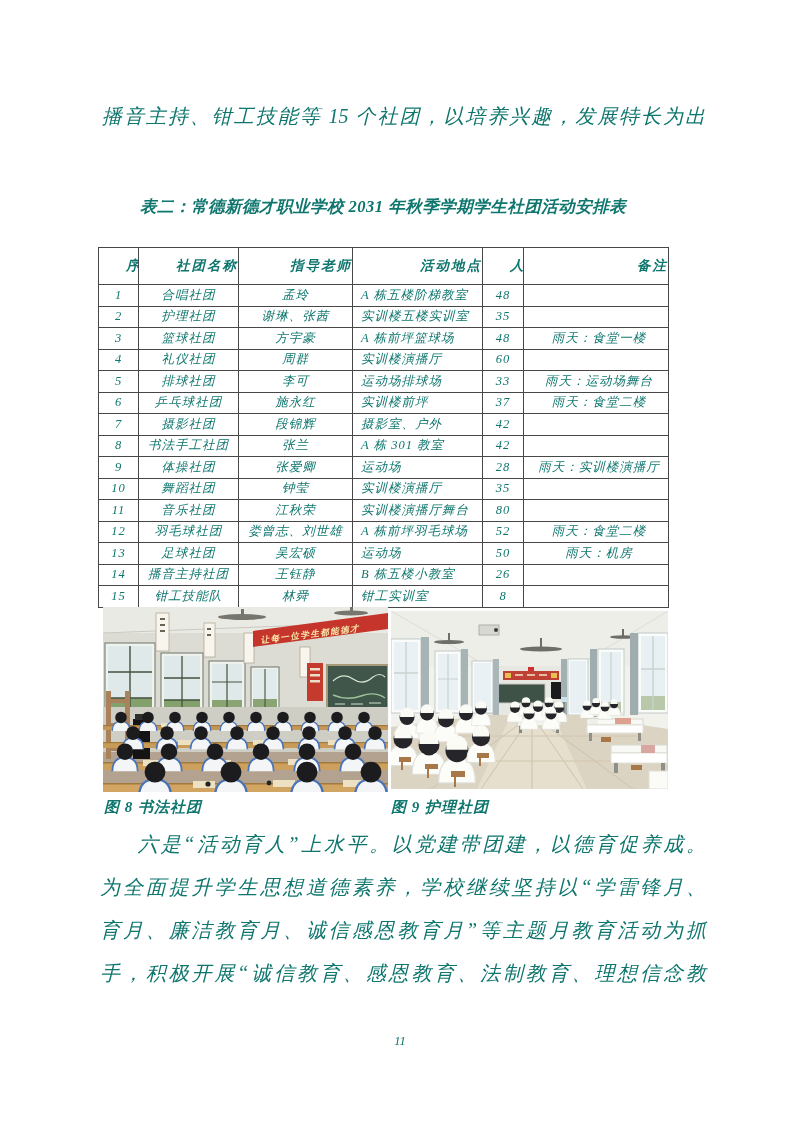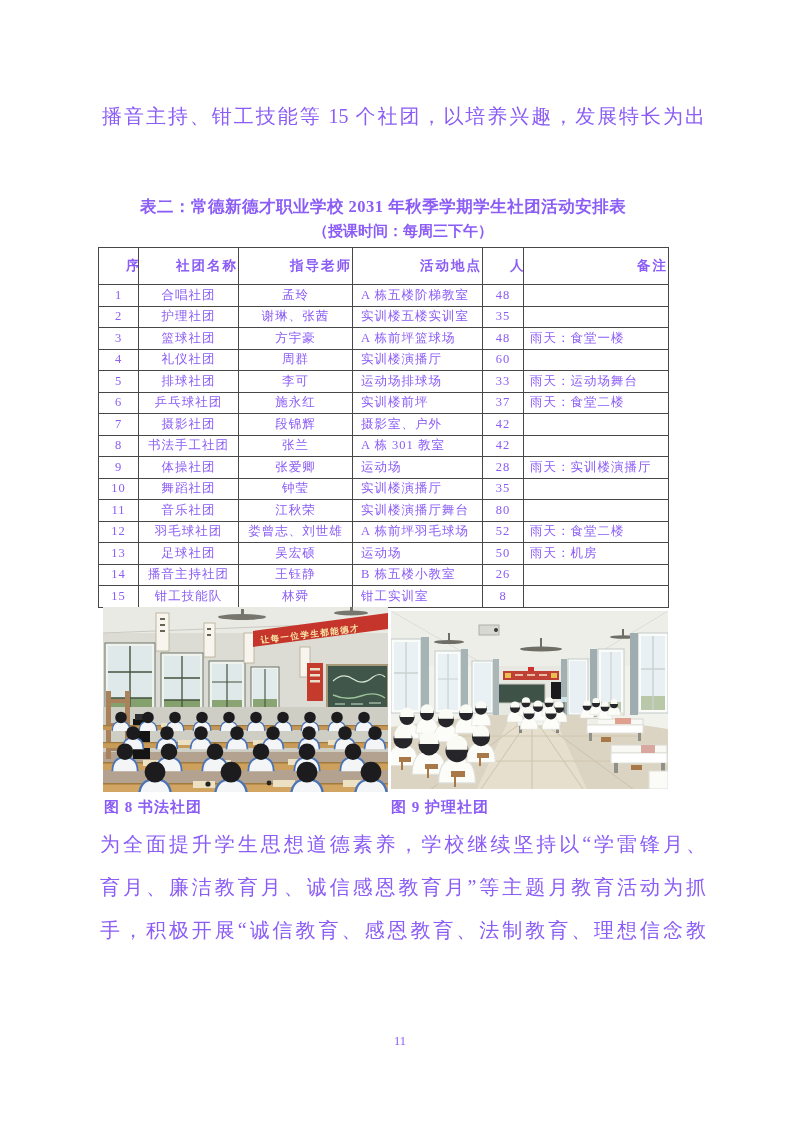--- a/index.html
+++ b/index.html
@@ -1,20 +1,21 @@
 <!DOCTYPE html>
 <html><head>
 <meta charset="utf-8">
 <style>
   html,body { margin:0; padding:0; background:#ffffff; }
   .page {
     position:relative; width:800px; height:1131px; margin:0 auto;
     background:#ffffff; overflow:hidden;
     font-family:"Liberation Serif","DejaVu Serif",serif;
-    color:#8b5cf6;
+    color:#0f766e;
+    font-style:italic;
   }
   .jline { text-align:justify; text-align-last:justify; white-space:nowrap; }
   .intro {
     position:absolute; left:102px; top:95px; width:603px;
     font-size:20px; line-height:43px;
   }
   .tbl-title {
     position:absolute; left:95px; top:197px; width:576px;
     text-align:center; font-weight:bold; font-size:16.5px; line-height:20px;
     letter-spacing:0.5px;
@@ -32,21 +33,21 @@
     overflow:hidden; white-space:nowrap; padding:0;
   }
   table.club thead th {
     height:37px; font-size:13.5px; font-weight:600; letter-spacing:2px;
     text-align:right; vertical-align:middle;padding-left:27px;
   }
   table.club tbody td {
     height:21.5px; letter-spacing:1px; vertical-align:middle; text-align:center;
   }
   table.club tbody td.c3 { text-align:left; padding-left:8px; }
-  table.club tbody td.c5 { text-align:left; padding-left:6px; }
+  table.club tbody td.c5 { text-align:center; padding-left:6px; }
   .fig { position:absolute; overflow:hidden; }
   .fig svg { display:block; }
   .fig1 { left:103px; top:607px; width:285px; height:185px; }
   .fig2 { left:391px; top:611px; width:277px; height:178px; }
   .cap { position:absolute; font-size:15px; font-weight:bold; line-height:18px; letter-spacing:1px; }
   .cap1 { left:104px; top:798px; }
   .cap2 { left:391px; top:798px; }
   .body-para {
     position:absolute; left:100px; top:823px; width:606px;
     font-size:20px; line-height:43px;
@@ -60,21 +61,20 @@
 </head>
 <body>
 
 <div class="page">
 
   <div class="intro">
     <div class="jline">播音主持、钳工技能等 15 个社团，以培养兴趣，发展特长为出</div>
   </div>
 
   <div class="tbl-title">表二：常德新德才职业学校 2031 年秋季学期学生社团活动安排表</div>
-  <div class="tbl-subtitle">（授课时间：每周三下午）</div>
 
   <table class="club">
     <colgroup>
       <col style="width:40px">
         <col style="width:100px">
         <col style="width:114px">
       <col style="width:130px">
         <col style="width:41px">
         <col style="width:145px">
     </colgroup>
@@ -504,20 +504,21 @@
           <rect x="63" y="166" width="2" height="10"></rect>
           <rect x="88" y="147" width="2" height="8"></rect>
       </g>
     </svg>
   </div>
 
   <div class="cap cap1">图 8 书法社团</div>
   <div class="cap cap2">图 9 护理社团</div>
 
   <div class="body-para">
+    <div class="jline indent">六是“活动育人”上水平。以党建带团建，以德育促养成。</div>
     <div class="jline">为全面提升学生思想道德素养，学校继续坚持以“学雷锋月、</div>
     <div class="jline">育月、廉洁教育月、诚信感恩教育月”等主题月教育活动为抓</div>
     <div class="jline">手，积极开展“诚信教育、感恩教育、法制教育、理想信念教</div>
   </div>
 
   <div class="page-num">11</div>
 
 </div>
 
 </body></html>

